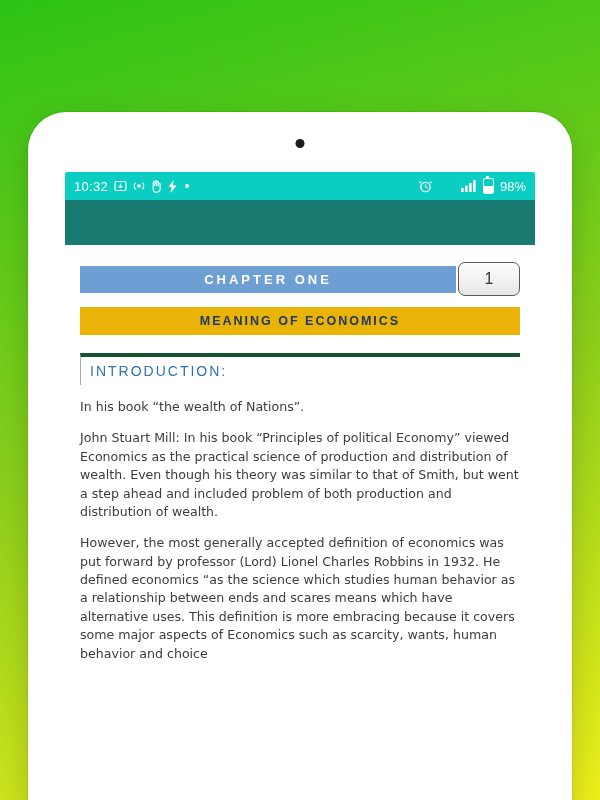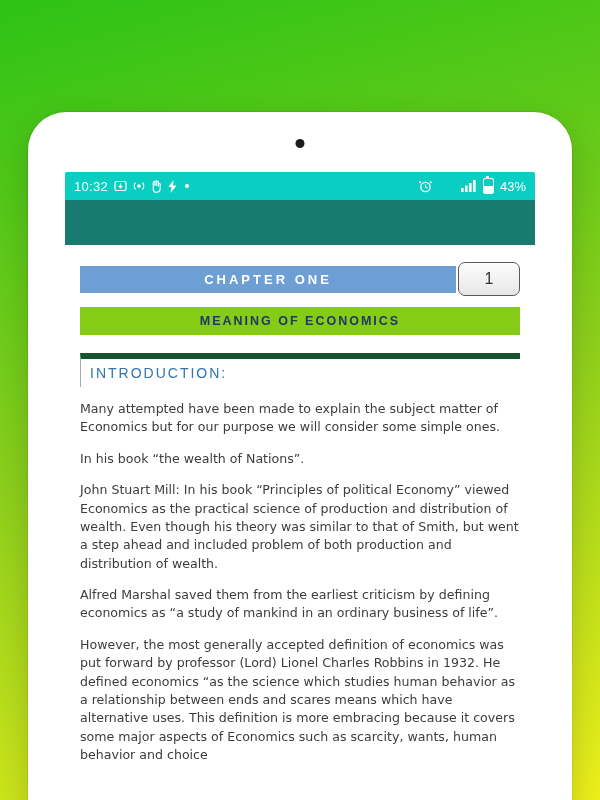--- a/index.html
+++ b/index.html
@@ -32,24 +32,24 @@
 
   
   .content{padding:17px 15px 0 15px;background:#fff;}
   .chapter-row{display:flex;align-items:center;}
   .chapter-banner{flex:1;background:#6d9ed4;color:#fff;text-align:center;
       font-weight:bold;font-size:13px;letter-spacing:3px;padding:6px 0;}
   .page-box{width:60px;height:32px;margin-left:2px;border:1px solid #5a5a5a;
       border-radius:7px;background:linear-gradient(#fdfdfd,#e7e7e7);
       display:flex;align-items:center;justify-content:center;
       font-size:16px;color:#333;cursor:pointer;}
-  .section-banner{margin-top:11px;background:#84cc16;color:#1f3864;text-align:center;
+  .section-banner{margin-top:11px;background:#eab308;color:#1f3864;text-align:center;
       font-weight:bold;font-size:12.5px;letter-spacing:2px;padding:7px 0;}
   .intro{margin-top:18px;color:#2e74b5;font-size:14px;letter-spacing:2px;
-      border-left:1px solid #a9a9a9;border-top:6px solid #14532d;
+      border-left:1px solid #a9a9a9;border-top:4px solid #14532d;
       padding:6px 0 6px 9px;}
   .para{font-family:"DejaVu Sans",sans-serif;font-size:12.6px;line-height:1.46;
       color:#3d3d3d;margin:13px 0;}
 </style>
 </head>
 <body>
 
 <div class="bg">
   <div class="tablet">
     <div class="camera"></div>
@@ -93,37 +93,35 @@
           </span>
           <span class="sb-icon">
             <svg width="15" height="12" viewBox="0 0 15 12">
                 <rect x="0" y="8" width="2.6" height="4" fill="#fff"></rect>
                 <rect x="4" y="5.6" width="2.6" height="6.4" fill="#fff"></rect>
                 <rect x="8" y="3" width="2.6" height="9" fill="#fff"></rect>
                 <rect x="12" y="0" width="2.6" height="12" fill="#fff"></rect>
               </svg>
           </span>
           <span class="battery"></span>
-          <span class="sb-pct">43%</span>
+          <span class="sb-pct">98%</span>
         </div>
       </div>
 
       <div class="appbar"></div>
 
       <div class="content">
         <div class="chapter-row">
           <div class="chapter-banner">CHAPTER ONE</div>
           <div class="page-box">1</div>
         </div>
         <div class="section-banner">MEANING OF ECONOMICS</div>
         <div class="intro">INTRODUCTION:</div>
         <div id="paragraphs">
-            <p class="para">Many attempted have been made to explain the subject matter of Economics but for our purpose we will consider some simple ones.</p>
             <p class="para">In his book “the wealth of Nations”.</p>
             <p class="para">John Stuart Mill: In his book “Principles of political Economy” viewed Economics as the practical science of production and distribution of wealth. Even though his theory was similar to that of Smith, but went a step ahead and included problem of both production and distribution of wealth.</p>
-            <p class="para">Alfred Marshal saved them from the earliest criticism by defining economics as “a study of mankind in an ordinary business of life”.</p>
             <p class="para">However, the most generally accepted definition of economics was put forward by professor (Lord) Lionel Charles Robbins in 1932. He defined economics “as the science which studies human behavior as a relationship between ends and scares means which have alternative uses. This definition is more embracing because it covers some major aspects of Economics such as scarcity, wants, human behavior and choice</p>
           </div>
       </div>
 
     </div>
   </div>
 </div>
 
 </body></html>

